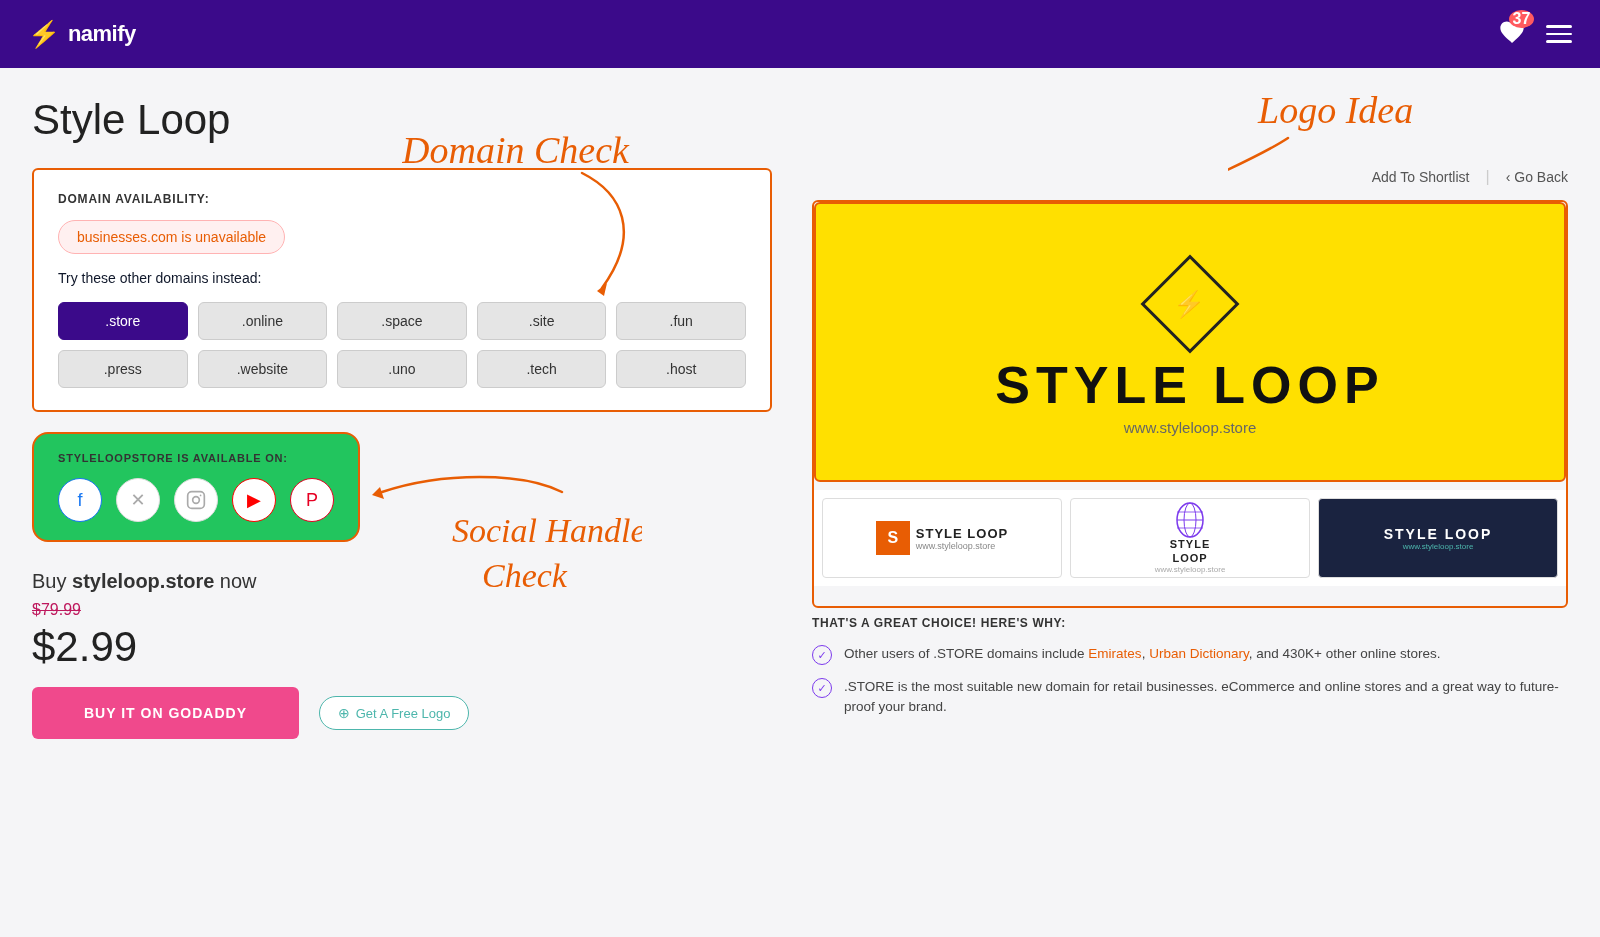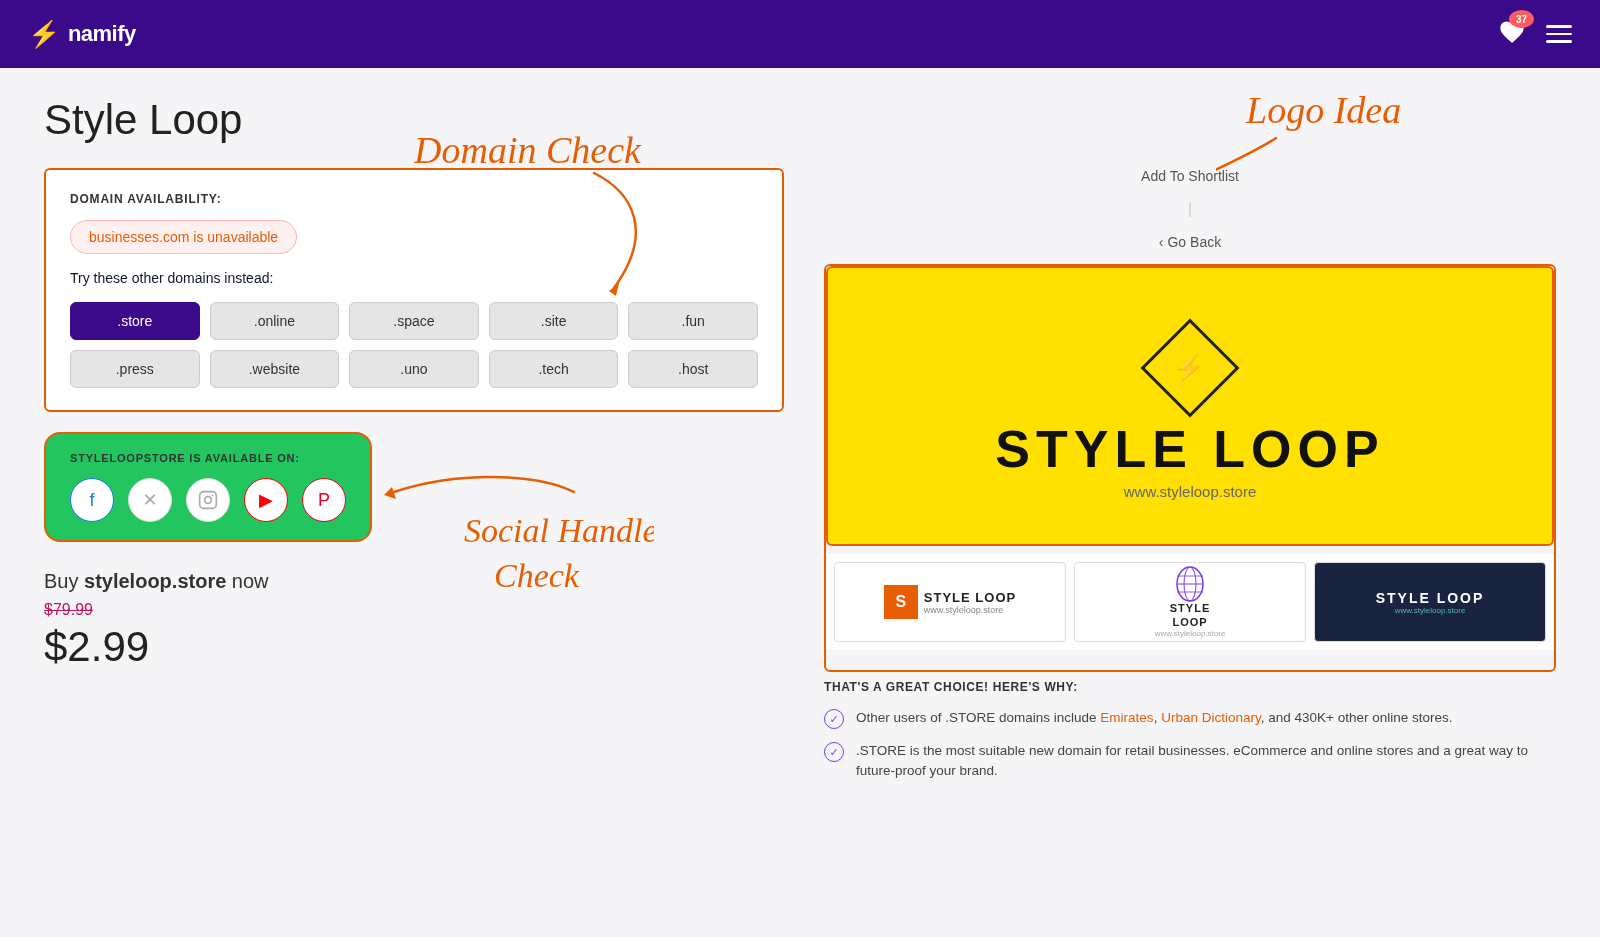--- a/index.html
+++ b/index.html
@@ -38,21 +38,21 @@
       cursor: pointer;
     }
     .heart-icon-svg { width: 28px; height: 28px; }
     .badge {
       position: absolute;
       top: -8px;
       right: -8px;
       background: #ff5a5f;
       color: white;
       border-radius: 50%;
-      font-size: 10px;
+      font-size: 16px;
       width: 25px;
       height: 18px;
       display: flex;
       align-items: center;
       justify-content: center;
       font-weight: bold;
     }
     .hamburger {
       cursor: pointer;
       display: flex;
@@ -62,21 +62,21 @@
     .hamburger span {
       display: block;
       width: 26px;
       height: 2.5px;
       background: white;
       border-radius: 2px;
     }
 
     
     .main-content {
-      padding: 28px 44px;
+      padding: 28px 32px;
       max-width: 1600px;
     }
 
     .page-title {
       font-size: 42px;
       font-weight: 300;
       color: #222;
       margin-bottom: 24px;
     }
 
@@ -248,21 +248,20 @@
       flex: 1;
       position: relative;
     }
 
     .right-header {
       display: flex;
       justify-content: flex-end;
       align-items: center;
       gap: 16px;
       margin-bottom: 14px;
-      flex-direction: column;
     }
     .add-shortlist {
       font-size: 14px;
       color: #555;
       cursor: pointer;
       text-decoration: none;
     }
     .go-back {
       font-size: 14px;
       color: #555;
@@ -427,20 +426,30 @@
           </svg>
         </div>
       </div>
 
       <div class="buy-section">
         <div class="buy-text">
           <span>Buy </span><strong>styleloop.store</strong><span> now</span>
         </div>
         <div class="price-old">$79.99</div>
         <div class="price-new">$2.99</div>
+        <div class="buy-row">
+          <button class="buy-btn">BUY IT ON GODADDY</button>
+
+          <div style="position:relative;">
+            <button class="get-logo-btn">
+              <span style="font-size:14px;">⊕</span>
+              <span>Get A Free Logo</span>
+            </button>
+          </div>
+        </div>
       </div>
     </div>
 
     <div class="right-col">
 
       <div style="position:absolute; top:-100px; right:80px; pointer-events:none; z-index:10;">
         <svg width="260" height="130" viewBox="0 0 260 130">
           <text x="30" y="55" font-family="'Brush Script MT', cursive" font-size="38" fill="#e85d04" style="font-style:italic;">Logo Idea</text>
 
           <path d="M 60 70 C 30 90, -20 110, -60 130" stroke="#e85d04" stroke-width="2.5" fill="none" stroke-linecap="round"></path>

